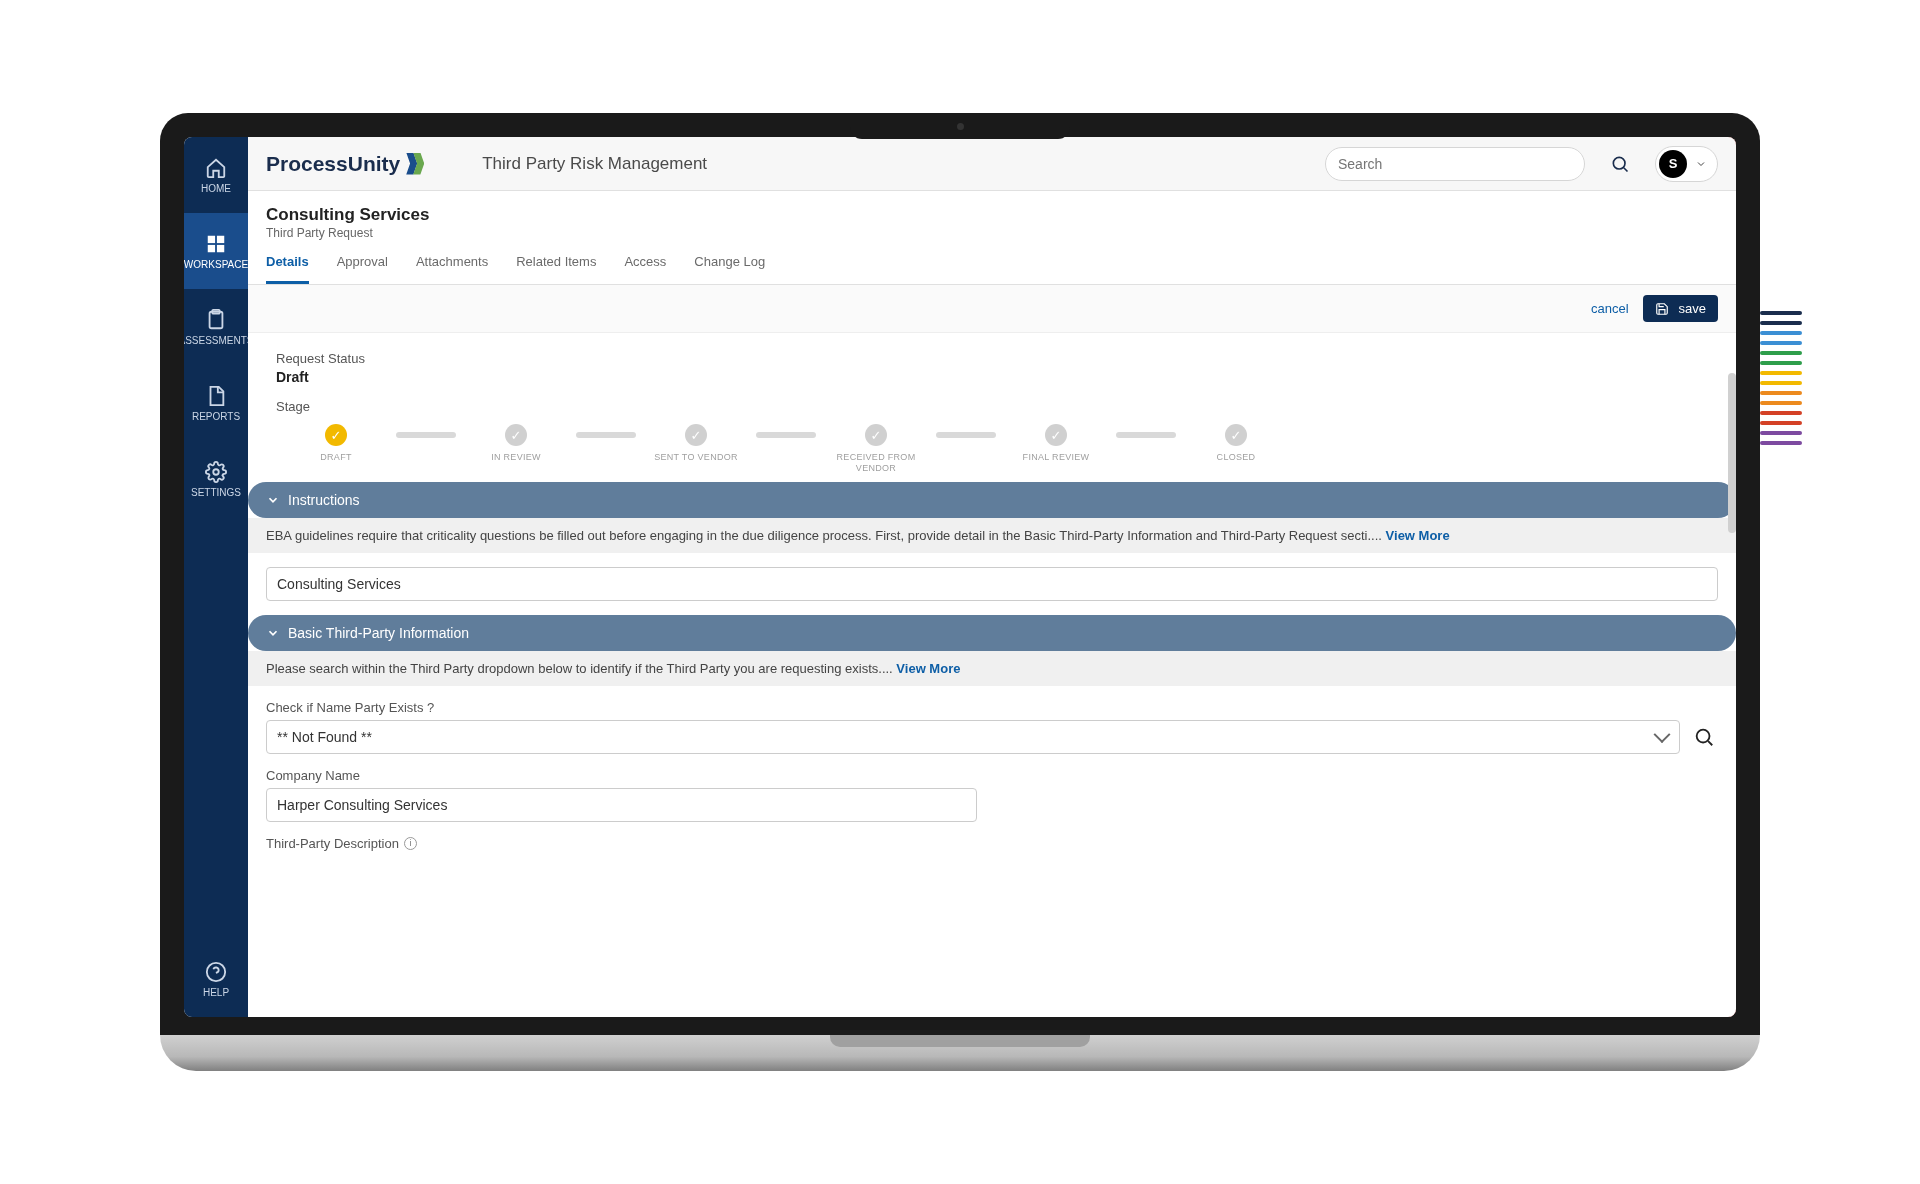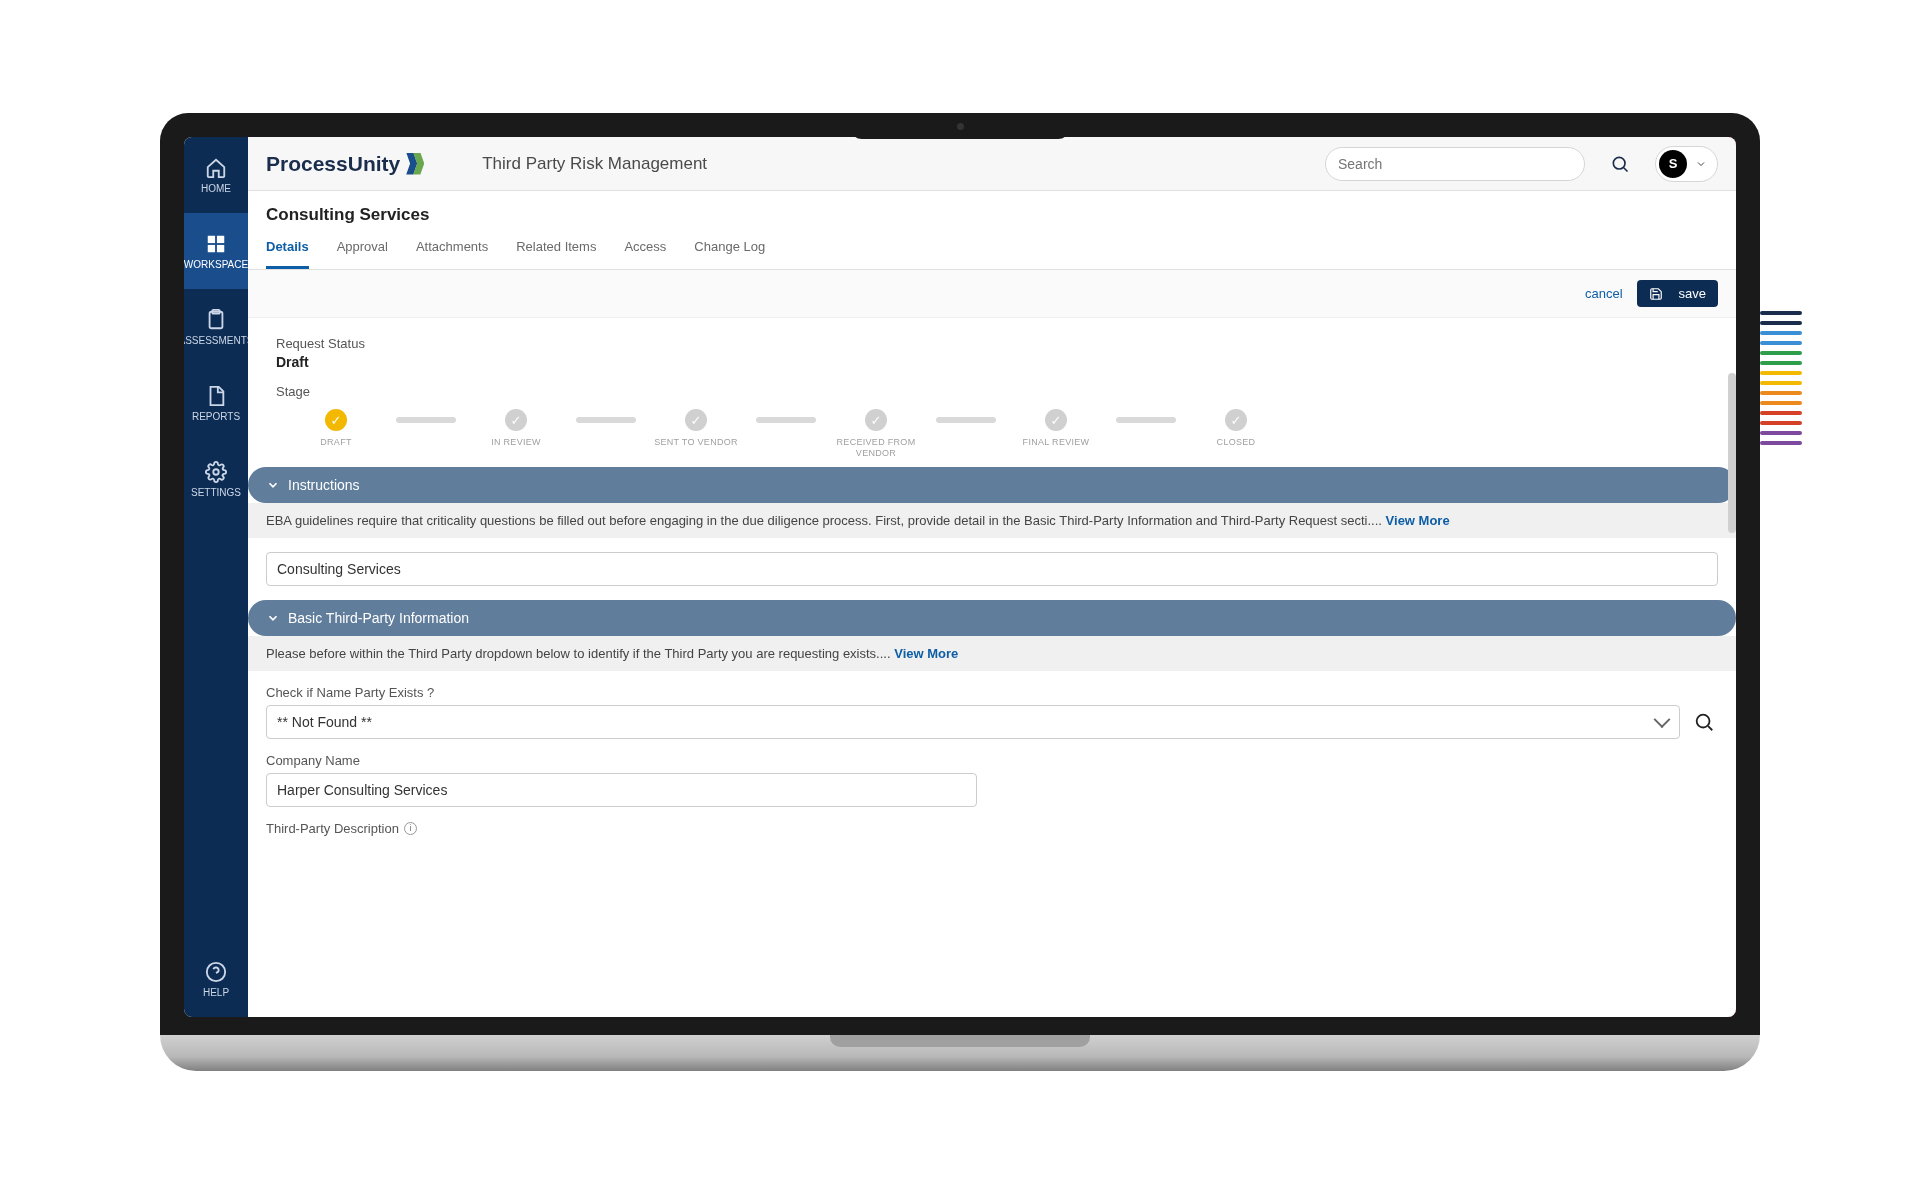--- a/index.html
+++ b/index.html
@@ -52,21 +52,21 @@
 .page-head { padding:14px 18px 0 18px; background:#fff; border-bottom:1px solid #e0e0e0; }
 .page-title { font-size:17px; font-weight:700; color:#222; }
 .page-sub { font-size:12px; color:#666; margin-top:1px; }
 .tabs { display:flex; gap:28px; margin-top:14px; font-size:13px; color:#6a6a6a; }
 .tab { padding-bottom:12px; cursor:pointer; border-bottom:3px solid transparent; }
 .tab.active { color:#0d5ea6; font-weight:600; border-bottom-color:#0d5ea6; }
 
 
 .actions { display:flex; justify-content:flex-end; align-items:center; gap:14px; padding:10px 18px; background:#fafafa; border-bottom:1px solid #eee; font-size:13px; }
 .btn-cancel { color:#0d5ea6; cursor:pointer; }
-.btn-save { background:#0d2c54; color:#fff; border:0; border-radius:4px; padding:6px 12px; display:flex; align-items:center; gap:16px; font-size:13px; cursor:pointer; }
+.btn-save { background:#0d2c54; color:#fff; border:0; border-radius:4px; padding:6px 12px; display:flex; align-items:center; gap:10px; font-size:13px; cursor:pointer; }
 
 
 .body { flex:1; overflow-y:auto; background:#fff; }
 .status-block { padding:18px 28px 8px 28px; }
 .lbl { font-size:13px; color:#555; }
 .val-bold { font-size:14px; font-weight:700; color:#222; margin-top:3px; }
 .stage-lbl { font-size:13px; color:#555; margin-top:14px; }
 .stages { display:flex; align-items:flex-start; gap:0; margin-top:10px; }
 .stage { display:flex; flex-direction:column; align-items:center; width:120px; text-align:center; }
 .stage-dot { width:22px; height:22px; border-radius:50%; background:#d0d0d0; display:flex; align-items:center; justify-content:center; color:#fff; font-size:13px; }
@@ -175,20 +175,21 @@
           <div class="avatar-wrap">
             <div class="avatar">S</div>
             <svg class="caret" viewBox="0 0 24 24" fill="none" stroke="#444" stroke-width="2">
                 <polyline points="6 9 12 15 18 9"></polyline>
               </svg>
           </div>
         </div>
 
         <div class="page-head">
           <div class="page-title">Consulting Services</div>
+          <div class="page-sub">Third Party Request</div>
           <div class="tabs">
             <div class="tab active">Details</div>
             <div class="tab">Approval</div>
             <div class="tab">Attachments</div>
             <div class="tab">Related Items</div>
             <div class="tab">Access</div>
             <div class="tab">Change Log</div>
           </div>
         </div>
 
@@ -256,21 +257,21 @@
             <input class="input" value="Consulting Services" style="">
           </div>
 
           <div class="section-head">
             <svg viewBox="0 0 24 24" fill="none" stroke="currentColor" stroke-width="3">
                 <polyline points="6 9 12 15 18 9"></polyline>
               </svg>
             <span>Basic Third-Party Information</span>
           </div>
           <div class="section-hint">
-            <span>Please before within the Third Party dropdown below to identify if the Third Party you are requesting exists....</span>
+            <span>Please search within the Third Party dropdown below to identify if the Third Party you are requesting exists....</span>
             <a>View More</a>
           </div>
           <div class="section-body">
             <div class="field-lbl">Check if Name Party Exists ?</div>
             <div class="select-row">
               <div class="select-wrap">
                 <div class="input select">** Not Found **</div>
               </div>
               <div class="lookup-btn">
                 <svg viewBox="0 0 24 24" width="22" height="22" fill="none" stroke="currentColor" stroke-width="2">

